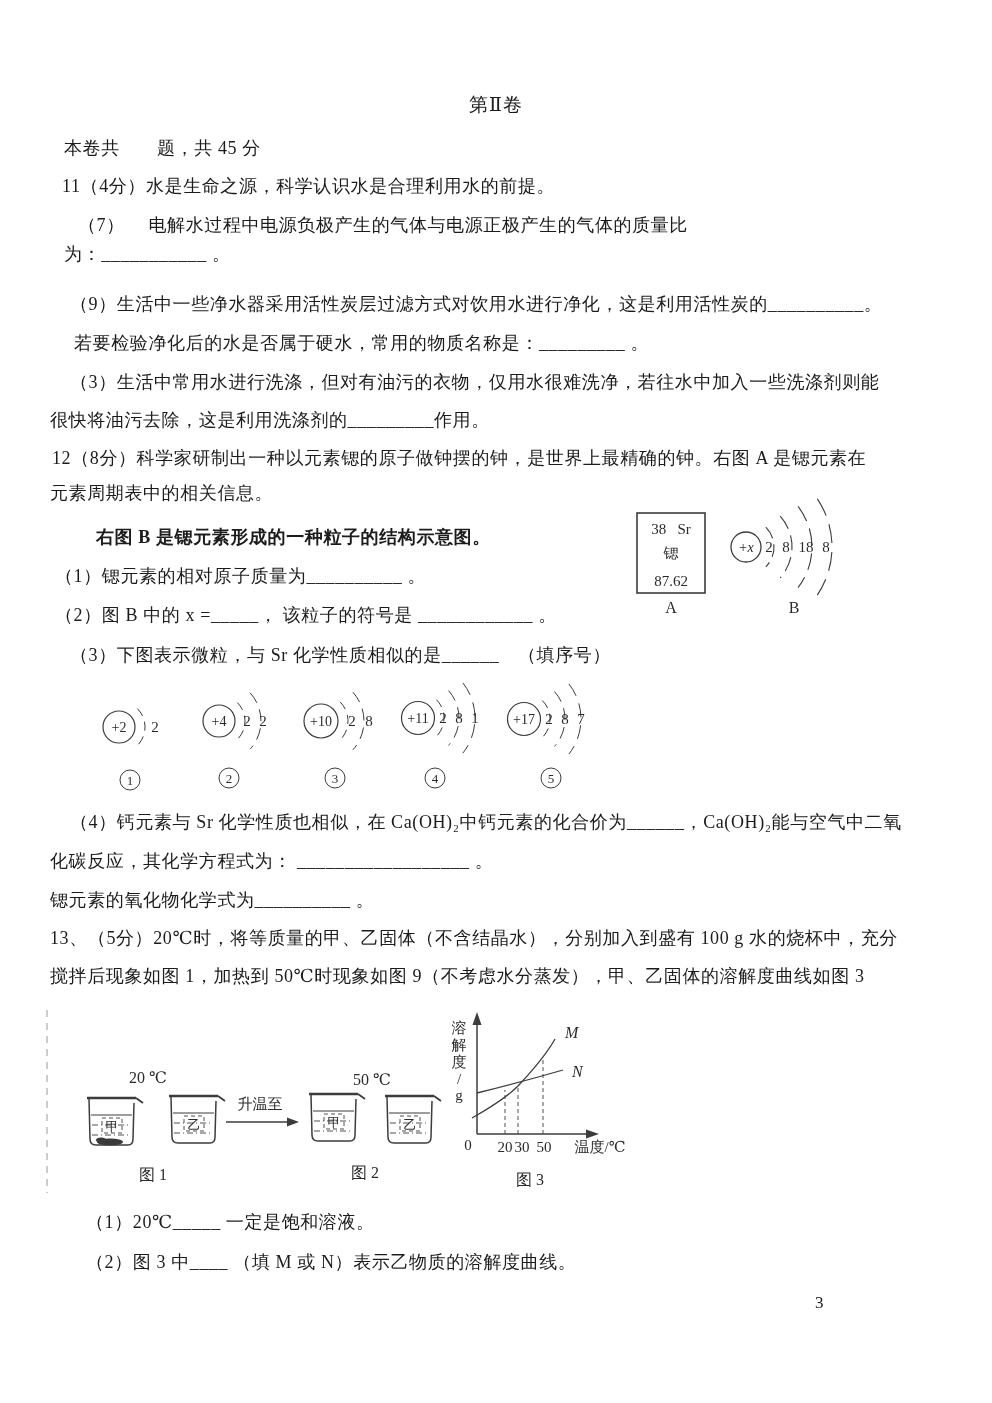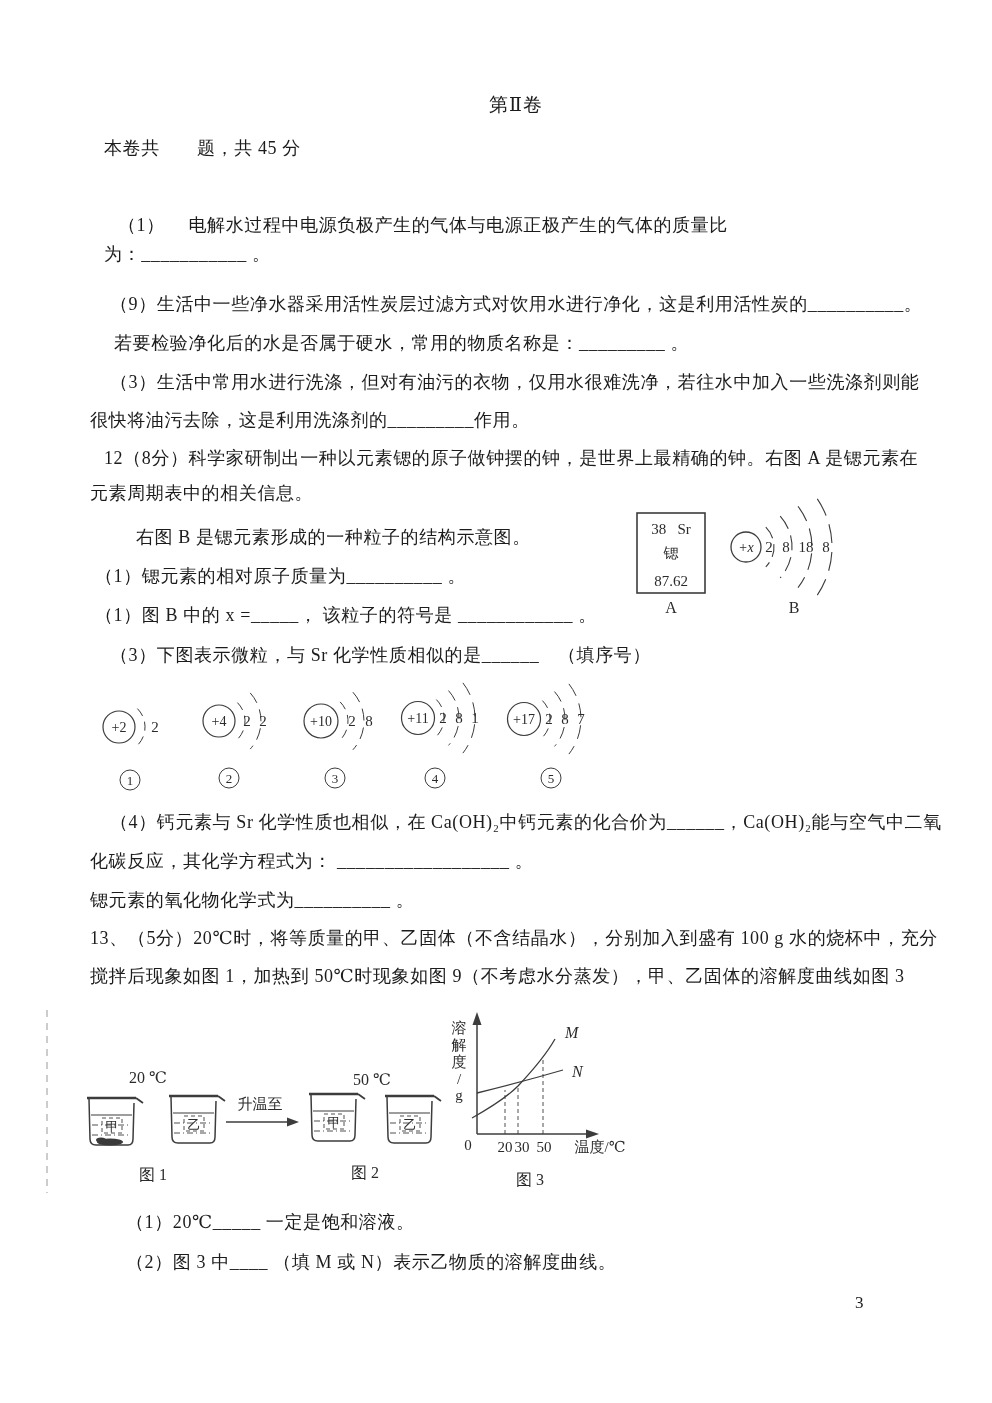--- a/index.html
+++ b/index.html
@@ -1,47 +1,48 @@
 <!DOCTYPE html>
 <html><head>
 <meta charset="utf-8">
 <style>
   html,body{margin:0;padding:0;background:#ffffff;}
   .page{
     position:relative;width:992px;height:1403px;background:#fff;
     font-family:"Liberation Serif","DejaVu Serif",serif;
     color:#1c1c1c;overflow:hidden;
   }
-  .line{position:absolute;font-size:18px;letter-spacing:0.6px;white-space:nowrap;line-height:1.2;padding-left:40px;}
+  .line{position:absolute;font-size:18px;letter-spacing:0.6px;white-space:nowrap;line-height:1.2;}
   .title{left:0;right:0;text-align:center;font-size:19px;letter-spacing:1px;}
   .pagenum{font-size:17px;}
   svg{position:absolute;overflow:visible;}
   svg text{font-family:"Liberation Serif","DejaVu Serif",serif;fill:#2b2b2b;}
   .sk{stroke:#3c3c3c;fill:none;}
 </style>
 </head>
 <body>
 
 <div class="page">
 
   <div class="line title" style="top:94px;">第Ⅱ卷</div>
   <div class="line" style="left:64px;top:138px;">本卷共　　题，共 45 分</div>
 
-  <div class="line" style="left:78px;top:215px;">（1）　 电解水过程中电源负极产生的气体与电源正极产生的气体的质量比</div>
+  <div class="line" style="left:62px;top:176px;">11（4分）水是生命之源，科学认识水是合理利用水的前提。</div>
+  <div class="line" style="left:78px;top:215px;">（7）　 电解水过程中电源负极产生的气体与电源正极产生的气体的质量比</div>
   <div class="line" style="left:64px;top:244px;">为：___________ 。</div>
   <div class="line" style="left:70px;top:294px;">（9）生活中一些净水器采用活性炭层过滤方式对饮用水进行净化，这是利用活性炭的__________。</div>
   <div class="line" style="left:74px;top:333px;">若要检验净化后的水是否属于硬水，常用的物质名称是：_________ 。</div>
   <div class="line" style="left:70px;top:372px;">（3）生活中常用水进行洗涤，但对有油污的衣物，仅用水很难洗净，若往水中加入一些洗涤剂则能</div>
   <div class="line" style="left:50px;top:410px;">很快将油污去除，这是利用洗涤剂的_________作用。</div>
 
-  <div class="line" style="left:64px;top:448px;">12（8分）科学家研制出一种以元素锶的原子做钟摆的钟，是世界上最精确的钟。右图 A 是锶元素在</div>
+  <div class="line" style="left:52px;top:448px;">12（8分）科学家研制出一种以元素锶的原子做钟摆的钟，是世界上最精确的钟。右图 A 是锶元素在</div>
   <div class="line" style="left:50px;top:483px;">元素周期表中的相关信息。</div>
-  <div class="line" style="left:96px;top:527px;">右图 B 是锶元素形成的一种粒子的结构示意图。</div>
+  <div class="line" style="left:96px;top:527px;font-weight:bold;">右图 B 是锶元素形成的一种粒子的结构示意图。</div>
   <div class="line" style="left:55px;top:566px;">（1）锶元素的相对原子质量为__________ 。</div>
-  <div class="line" style="left:55px;top:605px;">（1）图 B 中的 x =_____， 该粒子的符号是 ____________ 。</div>
+  <div class="line" style="left:55px;top:605px;">（2）图 B 中的 x =_____， 该粒子的符号是 ____________ 。</div>
   <div class="line" style="left:70px;top:645px;">（3）下图表示微粒，与 Sr 化学性质相似的是______　（填序号）</div>
   <div class="line" style="left:70px;top:812px;">（4）钙元素与 Sr 化学性质也相似，在 Ca(OH)₂中钙元素的化合价为______，Ca(OH)₂能与空气中二氧</div>
   <div class="line" style="left:50px;top:851px;">化碳反应，其化学方程式为： __________________ 。</div>
   <div class="line" style="left:50px;top:890px;">锶元素的氧化物化学式为__________ 。</div>
 
   <div class="line" style="left:50px;top:928px;">13、（5分）20℃时，将等质量的甲、乙固体（不含结晶水），分别加入到盛有 100 g 水的烧杯中，充分</div>
   <div class="line" style="left:50px;top:966px;">搅拌后现象如图 1，加热到 50℃时现象如图 9（不考虑水分蒸发），甲、乙固体的溶解度曲线如图 3</div>
   <div class="line" style="left:86px;top:1212px;">（1）20℃_____ 一定是饱和溶液。</div>
   <div class="line" style="left:86px;top:1252px;">（2）图 3 中____ （填 M 或 N）表示乙物质的溶解度曲线。</div>
 

